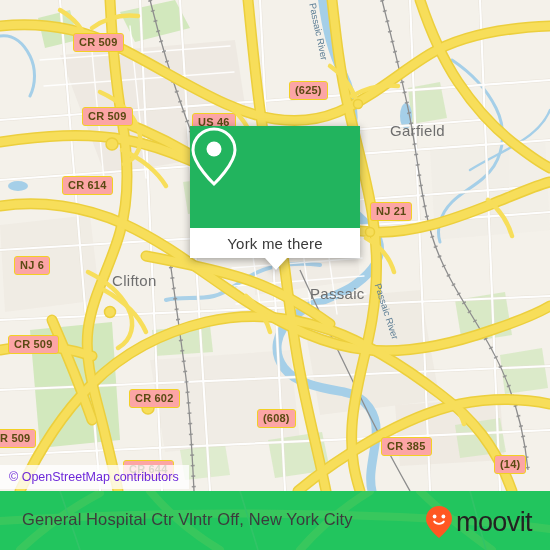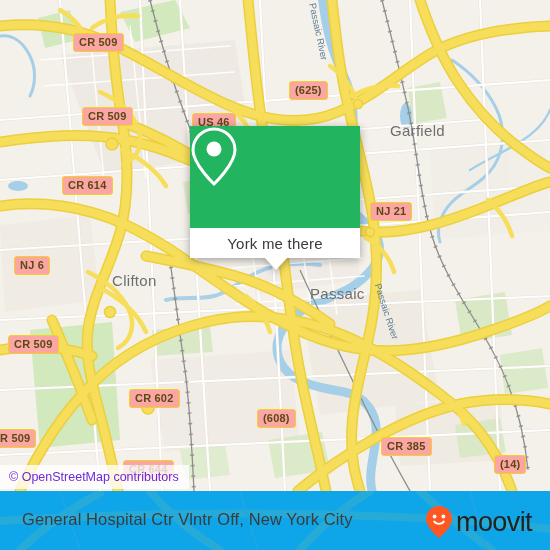--- a/index.html
+++ b/index.html
@@ -74,21 +74,21 @@
     position:absolute;left:75px;top:132px;
     width:0;height:0;
     border-left:11px solid transparent;
     border-right:11px solid transparent;
     border-top:12px solid #ffffff;
   }
 
   
   #footer{
     position:absolute;left:0;top:491px;width:550px;height:59px;
-    background:#0ea5e9;overflow:hidden;
+    background:#22c55e;overflow:hidden;
   }
   #footer-bg{position:absolute;left:0;top:0;opacity:.10;}
   #footer-title{
     position:absolute;left:22px;top:19px;
     font-size:16.5px;color:#3c3c3c;white-space:nowrap;
     letter-spacing:.1px;
   }
   #brand{position:absolute;right:18px;top:14px;display:flex;align-items:center;gap:2px;justify-content:flex-end;}
   #brand-word{font-size:27px;color:#222;letter-spacing:-0.6px;line-height:27px;font-weight:500;}
 </style>

